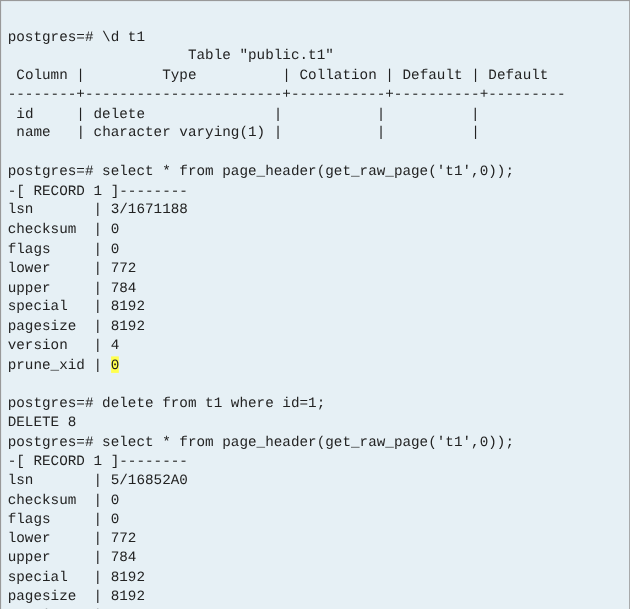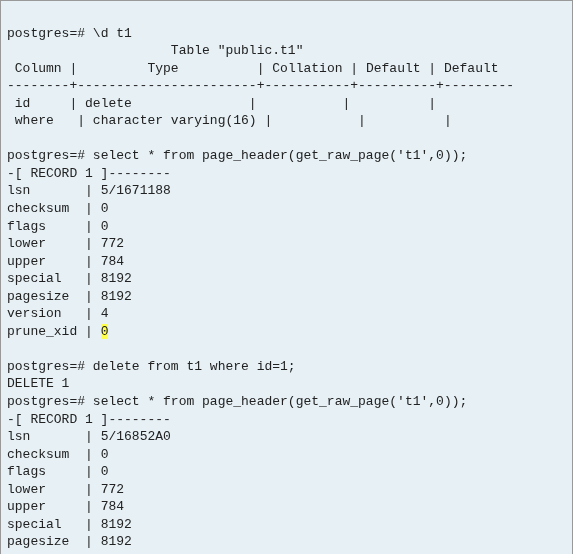--- a/index.html
+++ b/index.html
@@ -23,36 +23,36 @@
 </style>
 </head>
 <body>
 
 <div class="term">
 <span>postgres=#</span> <span>\d t1</span>
                      <span>Table "public.t1"</span>
  <span class="bold">Column</span> |         <span class="bold">Type</span>          | <span class="bold">Collation</span> | <span class="bold">Default</span> | <span class="bold">Default</span>
 <span>--------+-----------------------+-----------+----------+---------</span>
  <span class="bold">id</span>     | <span>delete</span>               |           |          |
- <span>where</span>   | <span>character varying(16)</span> |           |          |
+ <span>name</span>   | <span>character varying(1)</span> |           |          |
 
 <span>postgres=#</span> <span class="bold">select * from page_header(get_raw_page('t1',0));</span>
 <span>-[ RECORD 1 ]--------</span>
-<span>lsn</span>       | <span>5/1671188</span>
+<span>lsn</span>       | <span>3/1671188</span>
 <span>checksum</span>  | <span>0</span>
 <span>flags</span>     | <span>0</span>
 <span>lower</span>     | <span>772</span>
 <span>upper</span>     | <span>784</span>
 <span>special</span>   | <span>8192</span>
 <span>pagesize</span>  | <span>8192</span>
 <span>version</span>   | <span>4</span>
 <span class="bold">prune_xid</span> | <span class="hl bold">0</span>
 
 <span>postgres=#</span> <span class="bold">delete from t1 where id=1;</span>
-<span>DELETE 1</span>
+<span>DELETE 8</span>
 <span>postgres=#</span> <span class="bold">select * from page_header(get_raw_page('t1',0));</span>
 <span>-[ RECORD 1 ]--------</span>
 <span>lsn</span>       | <span>5/16852A0</span>
 <span>checksum</span>  | <span>0</span>
 <span>flags</span>     | <span>0</span>
 <span>lower</span>     | <span>772</span>
 <span>upper</span>     | <span>784</span>
 <span>special</span>   | <span>8192</span>
 <span>pagesize</span>  | <span>8192</span>
 <span>version</span>   | <span>4</span>

